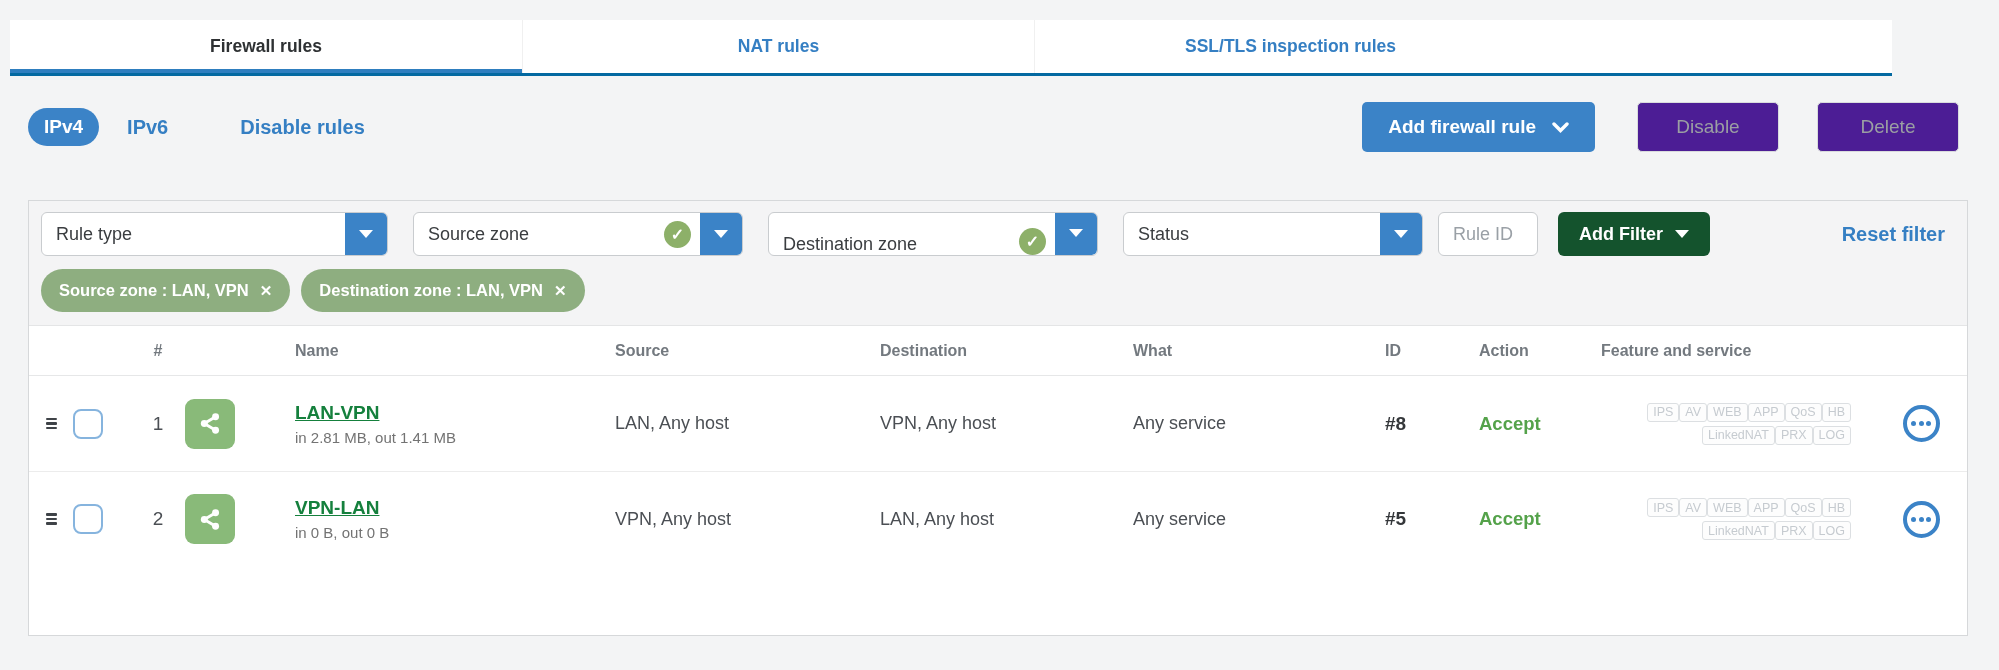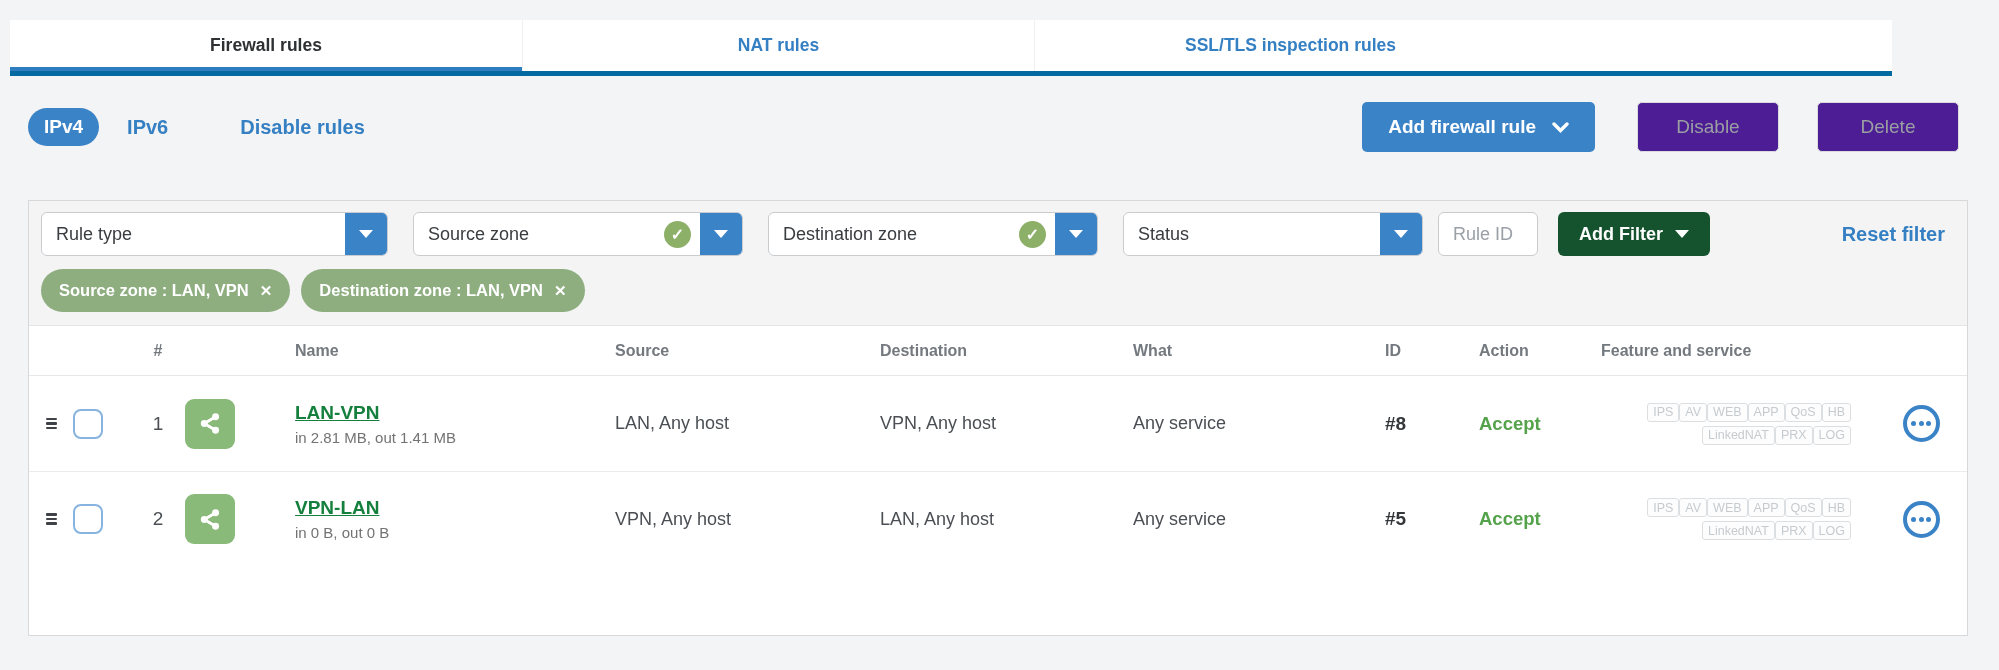--- a/index.html
+++ b/index.html
@@ -7,21 +7,21 @@
   body {
     background:#f3f4f5;
     font-family:"Liberation Sans", sans-serif;
     position:relative;
     overflow:hidden;
     color:#3a3d40;
   }
   
   .tabbar {
     position:absolute; left:10px; top:20px; width:1882px; height:56px;
-    background:#fff; display:flex; border-bottom:5px solid #0369a1;
+    background:#fff; display:flex; border-bottom:3px solid #0369a1;
   }
   .tab {
     width:512px; height:100%; display:flex; align-items:center; justify-content:center;
     font-size:17.5px; font-weight:700; color:#357fc3; cursor:pointer;
   }
   .tab + .tab { border-left:1px solid #f0f0f0; }
   .tab.active { color:#2e3133; box-shadow: inset 0 -4px 0 #2e7ebf; }
 
   
   .toolbar {
@@ -55,21 +55,21 @@
   }
   
   .filterbar { background:#f4f4f5; padding:11px 12px 13px 12px; border-bottom:1px solid #e4e5e6; }
   .filter-row { display:flex; align-items:center; }
   .dd {
     height:44px; background:#fff; border:1px solid #c9cccf; border-radius:6px;
     display:flex; align-items:center; overflow:hidden; cursor:pointer;
   }
   .dd-ruletype { width:347px; }
   .dd-source   { width:330px; margin-left:25px; }
-  .dd-dest     { width:330px; margin-left:25px; }
+  .dd-dest     { width:330px; margin-left:25px;align-items:flex-end; }
   .dd-status   { width:300px; margin-left:25px; }
   .dd-label { flex:1; padding:0 14px; font-size:18px; color:#3a3d40; white-space:nowrap; }
   .dd-check {
     width:27px; height:27px; border-radius:50%; background:#8db069; color:#fff;
     font-size:16px; font-weight:700; display:flex; align-items:center; justify-content:center;
     margin-right:9px; flex:none;
   }
   .dd-btn {
     width:42px; height:44px; background:#3b83c7; flex:none;
     display:flex; align-items:center; justify-content:center; border-radius:0 5px 5px 0;

